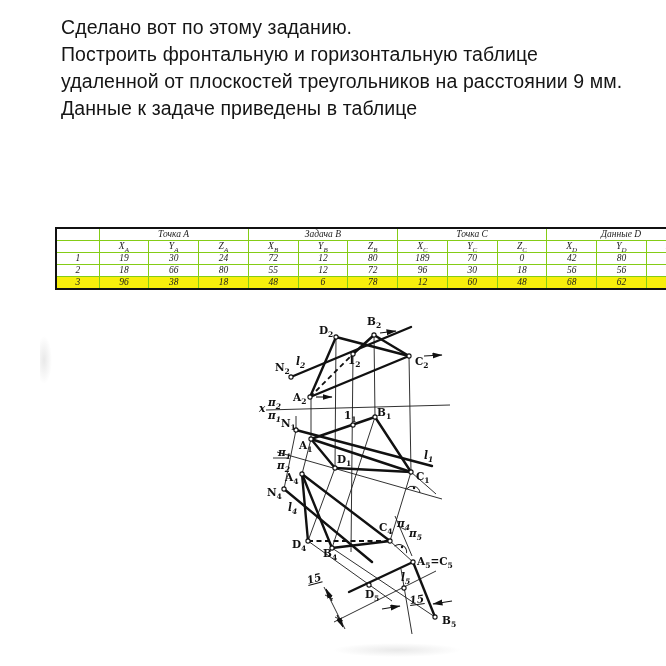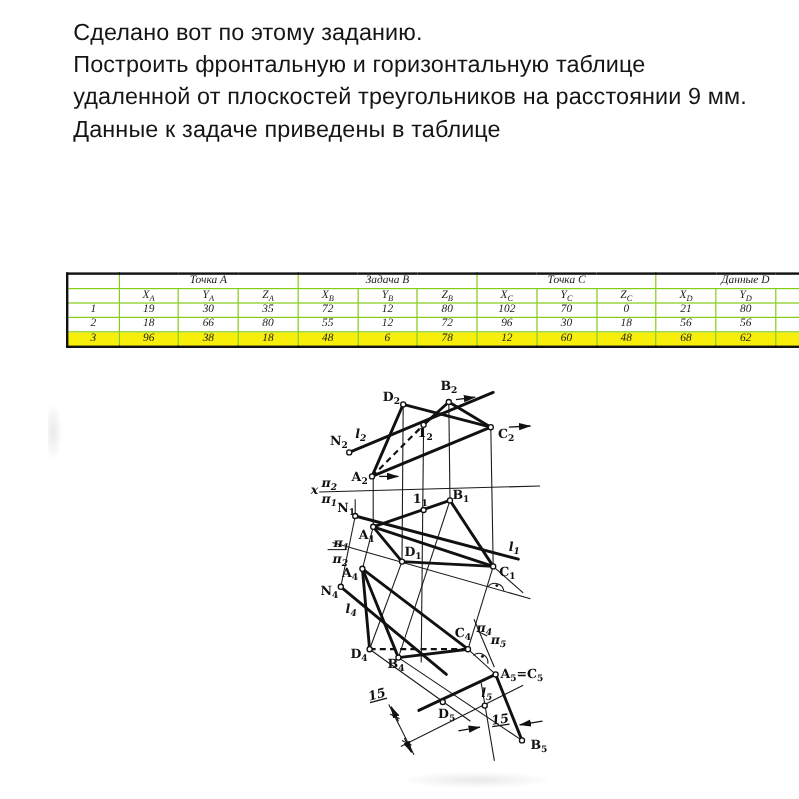--- a/index.html
+++ b/index.html
@@ -85,28 +85,28 @@
           <th><span>X</span><sub>D</sub></th>
           <th><span>Y</span><sub>D</sub></th>
           <th><span>Z</span><sub>D</sub></th>
         </tr>
       </thead>
       <tbody>
           <tr>
             <td>1</td>
             <td>19</td>
             <td>30</td>
-            <td>35</td>
+            <td>24</td>
             <td>72</td>
             <td>12</td>
             <td>80</td>
-            <td>102</td>
+            <td>189</td>
             <td>70</td>
             <td>0</td>
-            <td>21</td>
+            <td>42</td>
             <td>80</td>
             <td>65</td>
           </tr>
           <tr>
             <td>2</td>
             <td>18</td>
             <td>66</td>
             <td>80</td>
             <td>55</td>
             <td>12</td>

